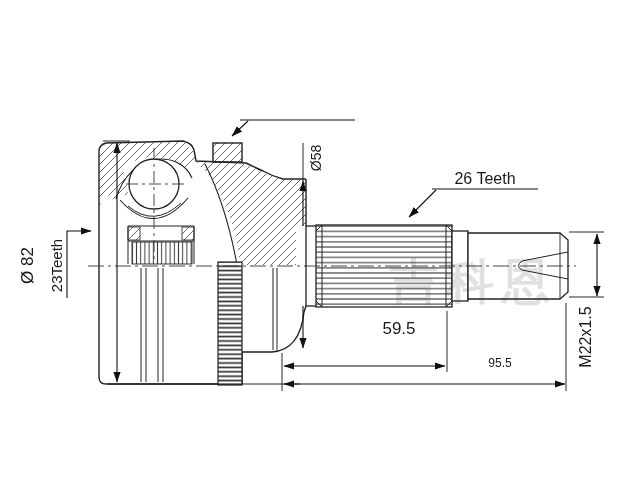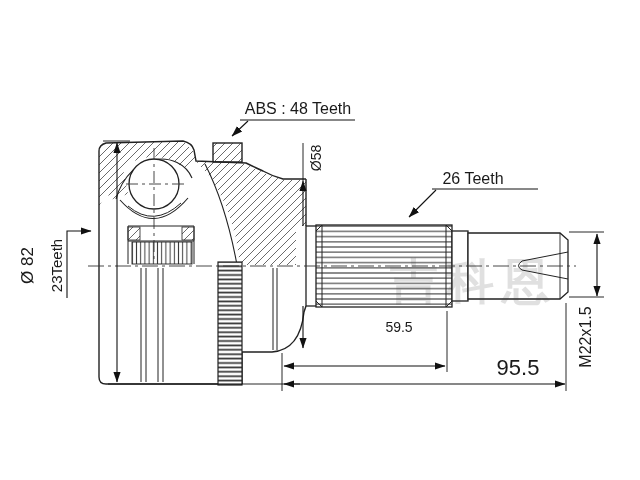--- a/index.html
+++ b/index.html
@@ -125,29 +125,28 @@
       <line x1="566" y1="303" x2="566" y2="391" stroke-width="0.9"></line>
 
       <line x1="597" y1="234" x2="597" y2="296" marker-start="url(#ar)" marker-end="url(#ar)"></line>
       <line x1="569" y1="232" x2="604" y2="232" stroke-width="0.9"></line>
       <line x1="569" y1="297" x2="604" y2="297" stroke-width="0.9"></line>
     </g>
   </svg>
 
   <div class="wm-cjk">吉科恩</div>
 
-  <div class="lbl ctr" style="left:238px;top:101px;width:120px;font-size:16px;">ABS : 48 Teeth</div>
 
-  <div class="lbl ctr" style="left:418px;top:171px;width:110px;font-size:16px;">26 Teeth</div>
+  <div class="lbl ctr" style="left:430px;top:171px;width:110px;font-size:16px;">26 Teeth</div>
 
   <div class="lbl rot" style="left:-4px;top:257px;width:62px;font-size:17px;">Ø 82</div>
 
   <div class="lbl rot" style="left:21px;top:258px;width:70px;font-size:15px;">23Teeth</div>
 
   <div class="lbl rot" style="left:292px;top:151px;width:48px;font-size:14px;">Ø58</div>
 
-  <div class="lbl ctr" style="left:369px;top:320px;width:60px;font-size:14px;">59.5</div>
+  <div class="lbl ctr" style="left:369px;top:320px;width:60px;font-size:17px;">59.5</div>
 
-  <div class="lbl ctr" style="left:488px;top:357px;width:60px;font-size:22px;">95.5</div>
+  <div class="lbl ctr" style="left:470px;top:357px;width:60px;font-size:12px;">95.5</div>
 
   <div class="lbl rot" style="left:546px;top:329px;width:80px;font-size:16px;">M22x1.5</div>
 
 </div>
 
 </body></html>

